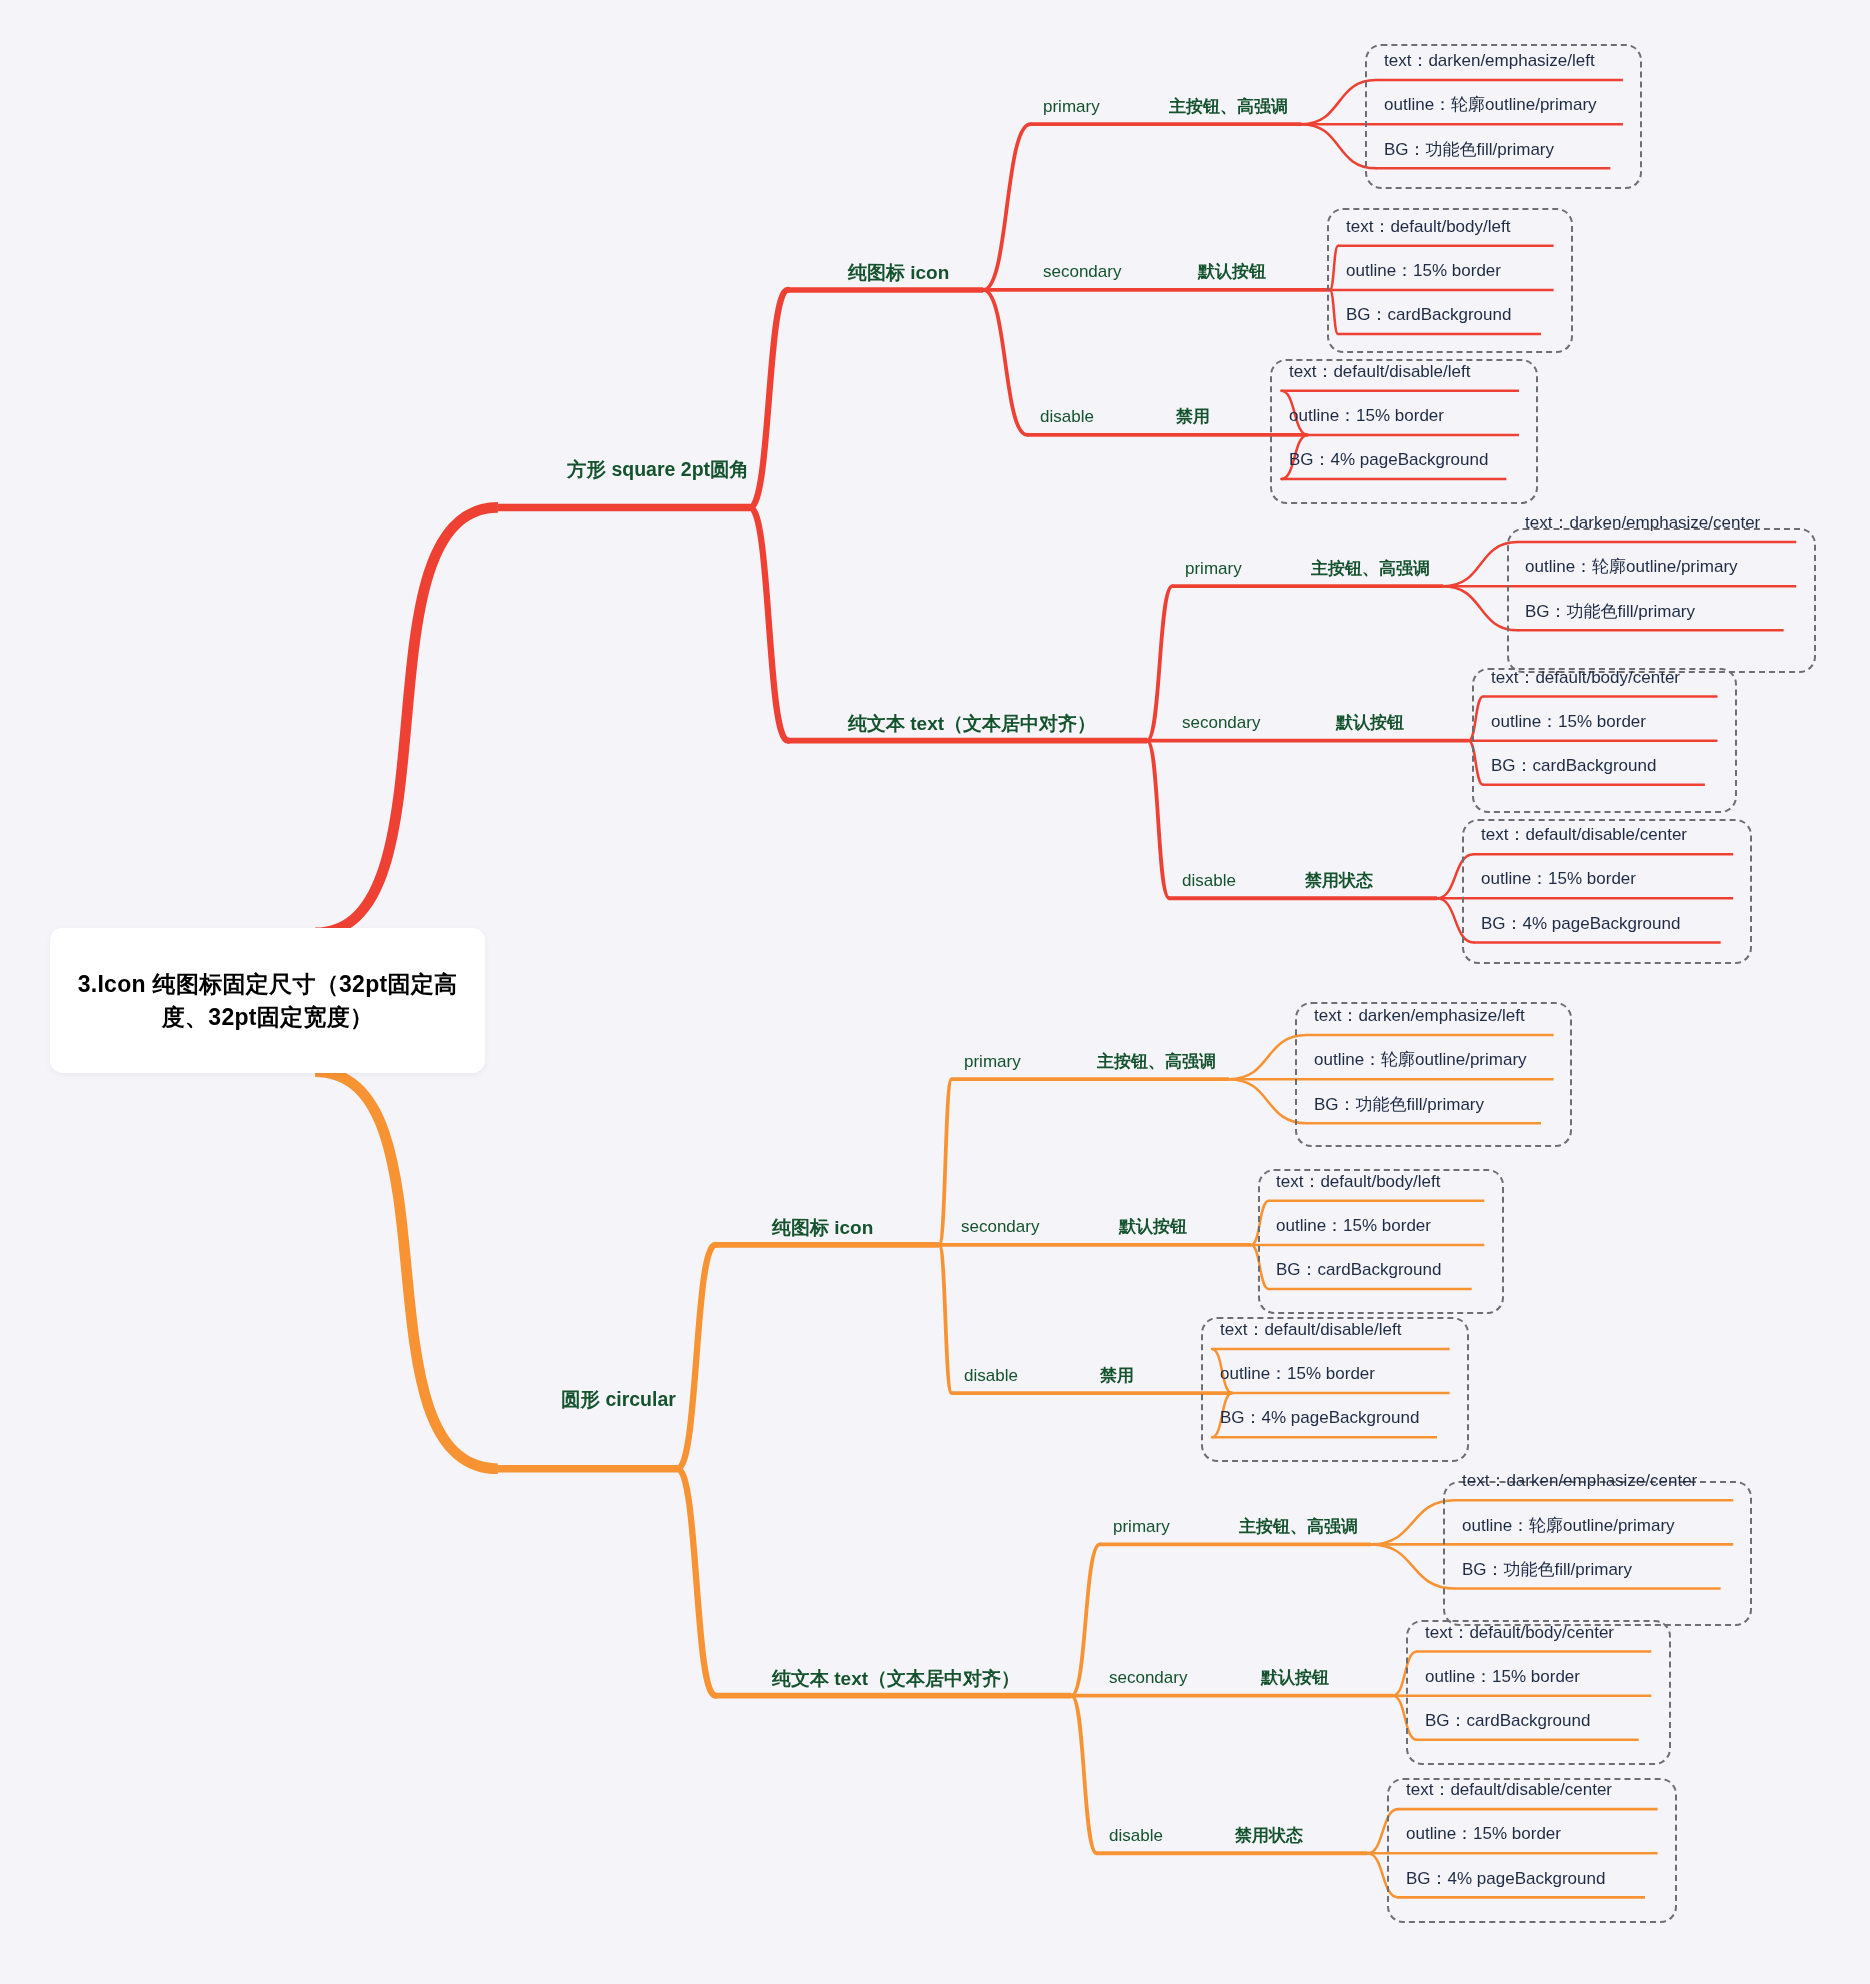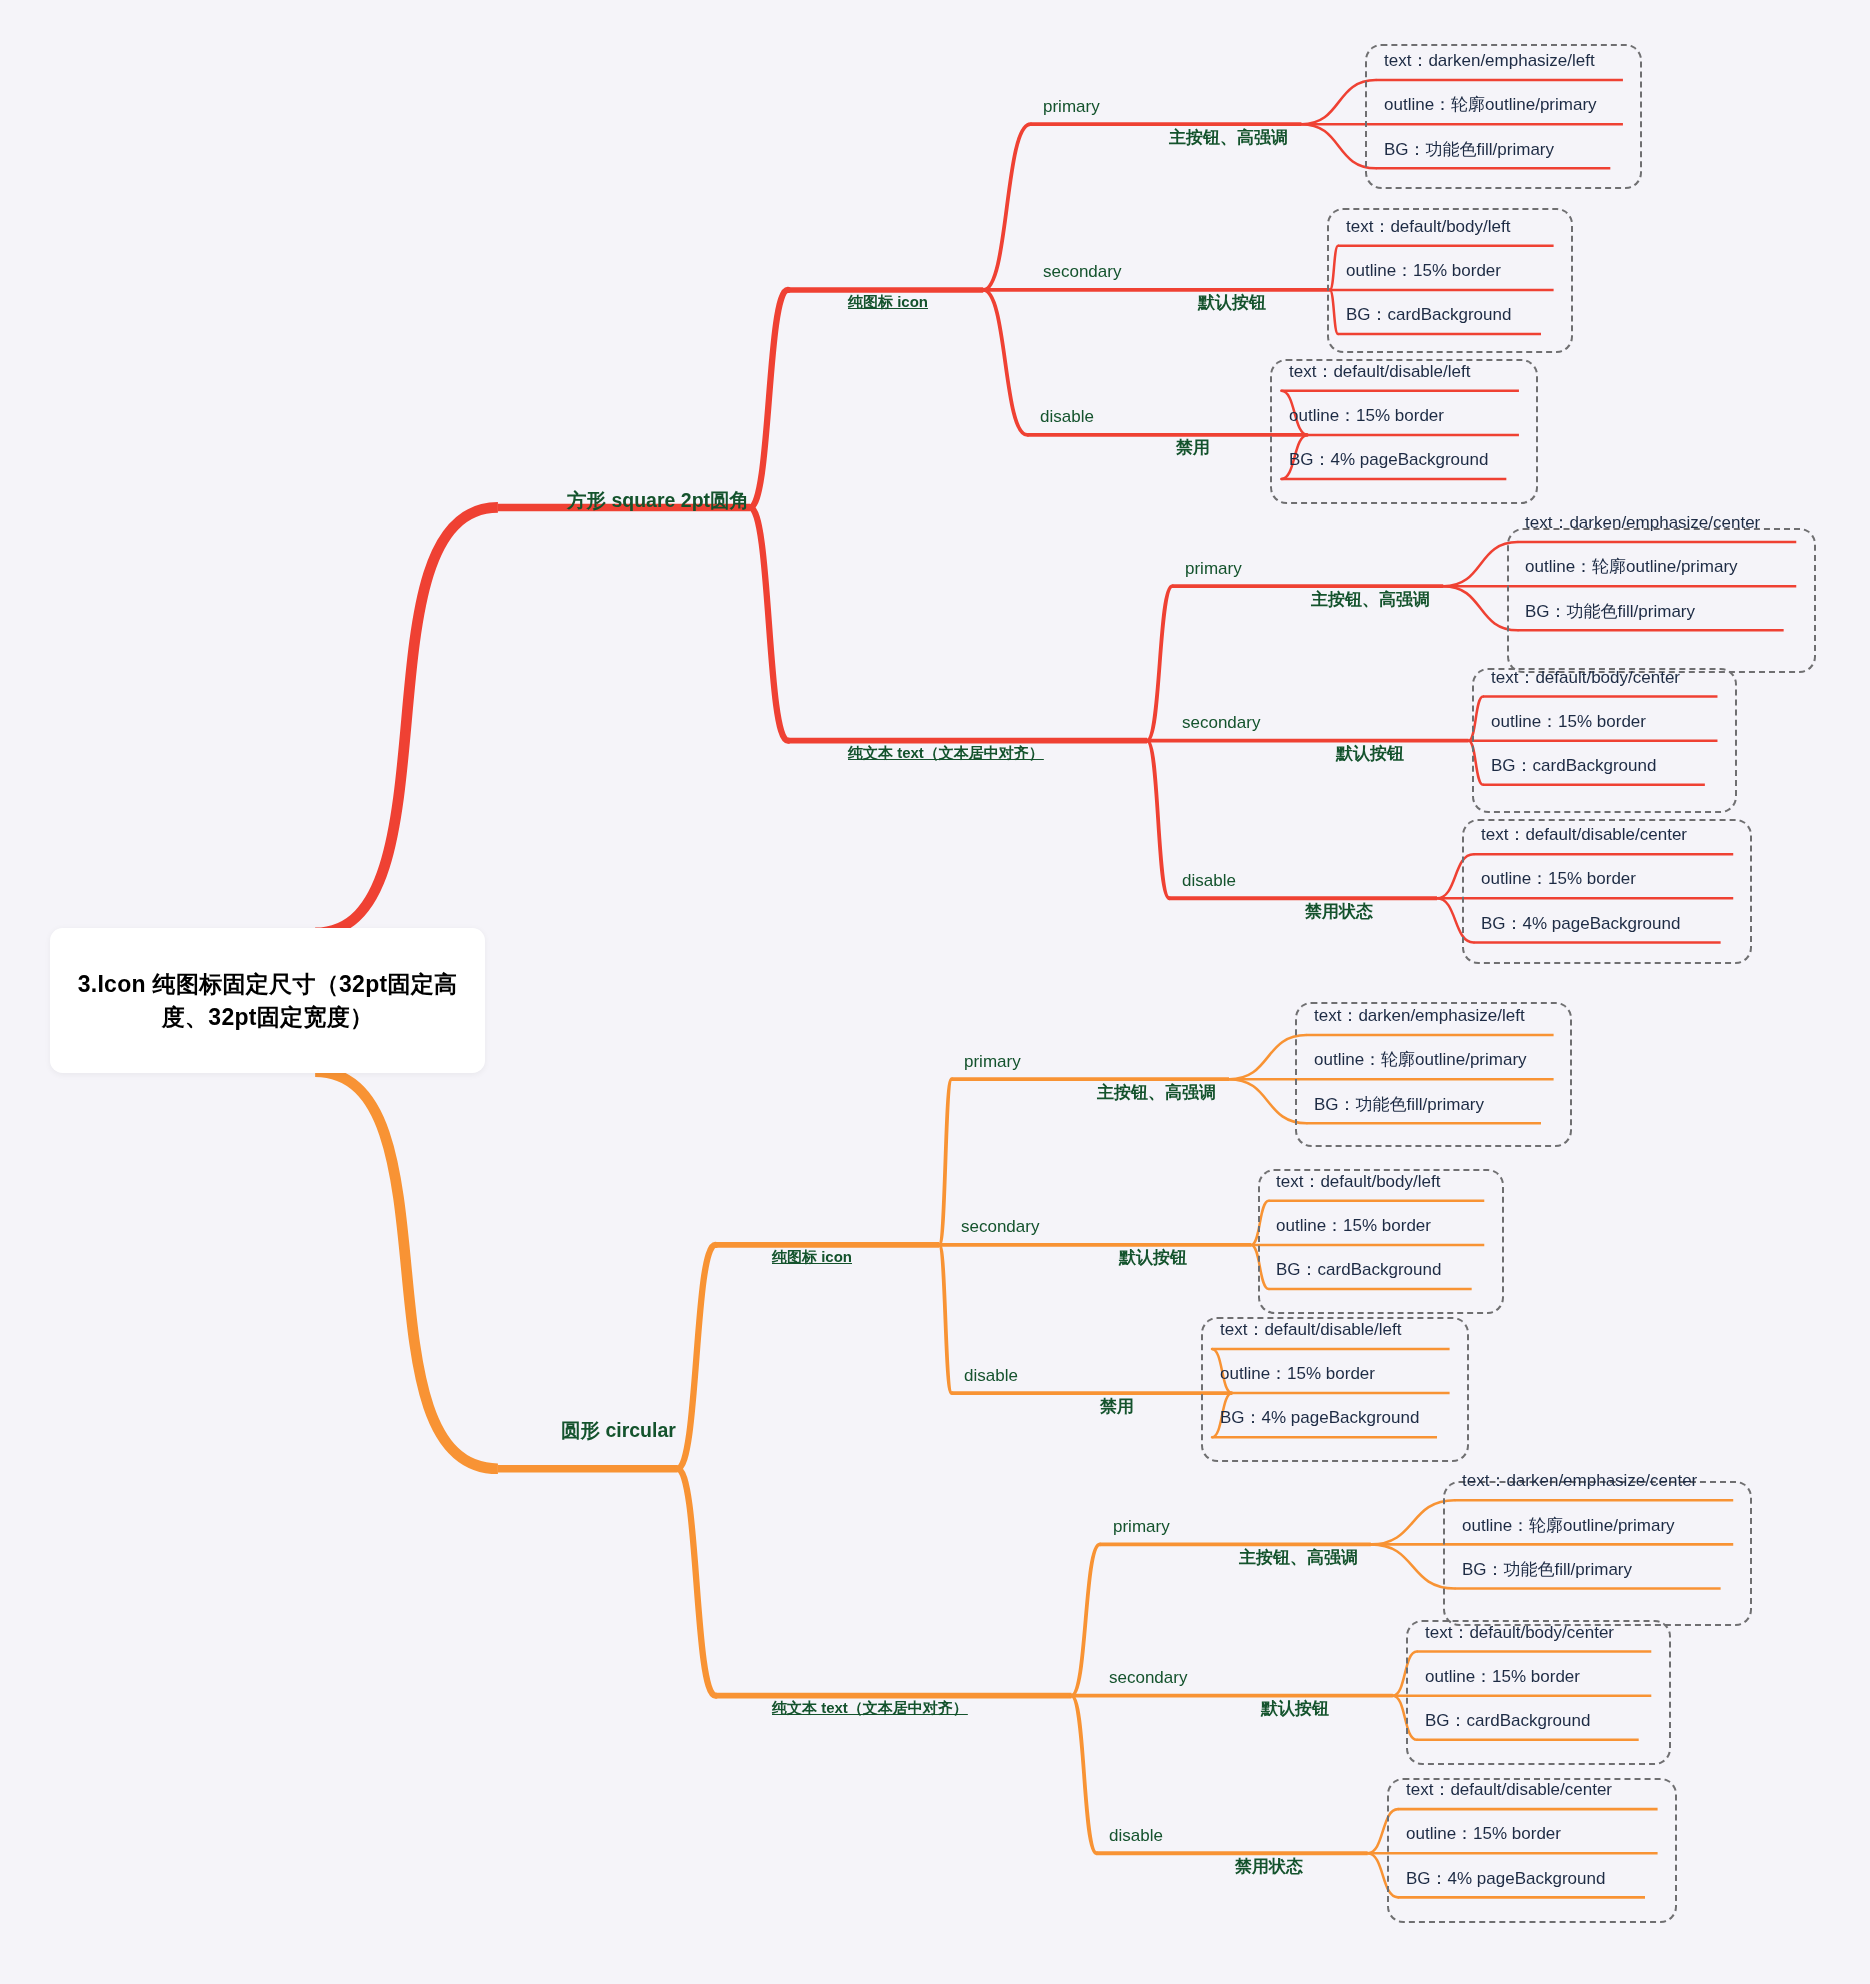--- a/index.html
+++ b/index.html
@@ -29,23 +29,23 @@
   }
 
   
   .lbl {
     position: absolute;
     color: #14532d;
     white-space: nowrap;
     line-height: 1;
   }
   .lbl.l1 { font-size: 19.5px; font-weight: bold; }
-  .lbl.l2 { font-size: 15px; text-decoration: underline; }
+  .lbl.l2 { font-size: 19px; }
   .lbl.l3 { font-size: 17px; }
-  .lbl.cn  { font-weight: bold; margin-top: 31px; }
+  .lbl.cn  { font-weight: bold; }
 
   
   .grp {
     position: absolute;
     border: 2.5px dashed #6f6f71;
     border-radius: 16.4px;
   }
   .spec {
     position: absolute;
     color: #1d2b44;

